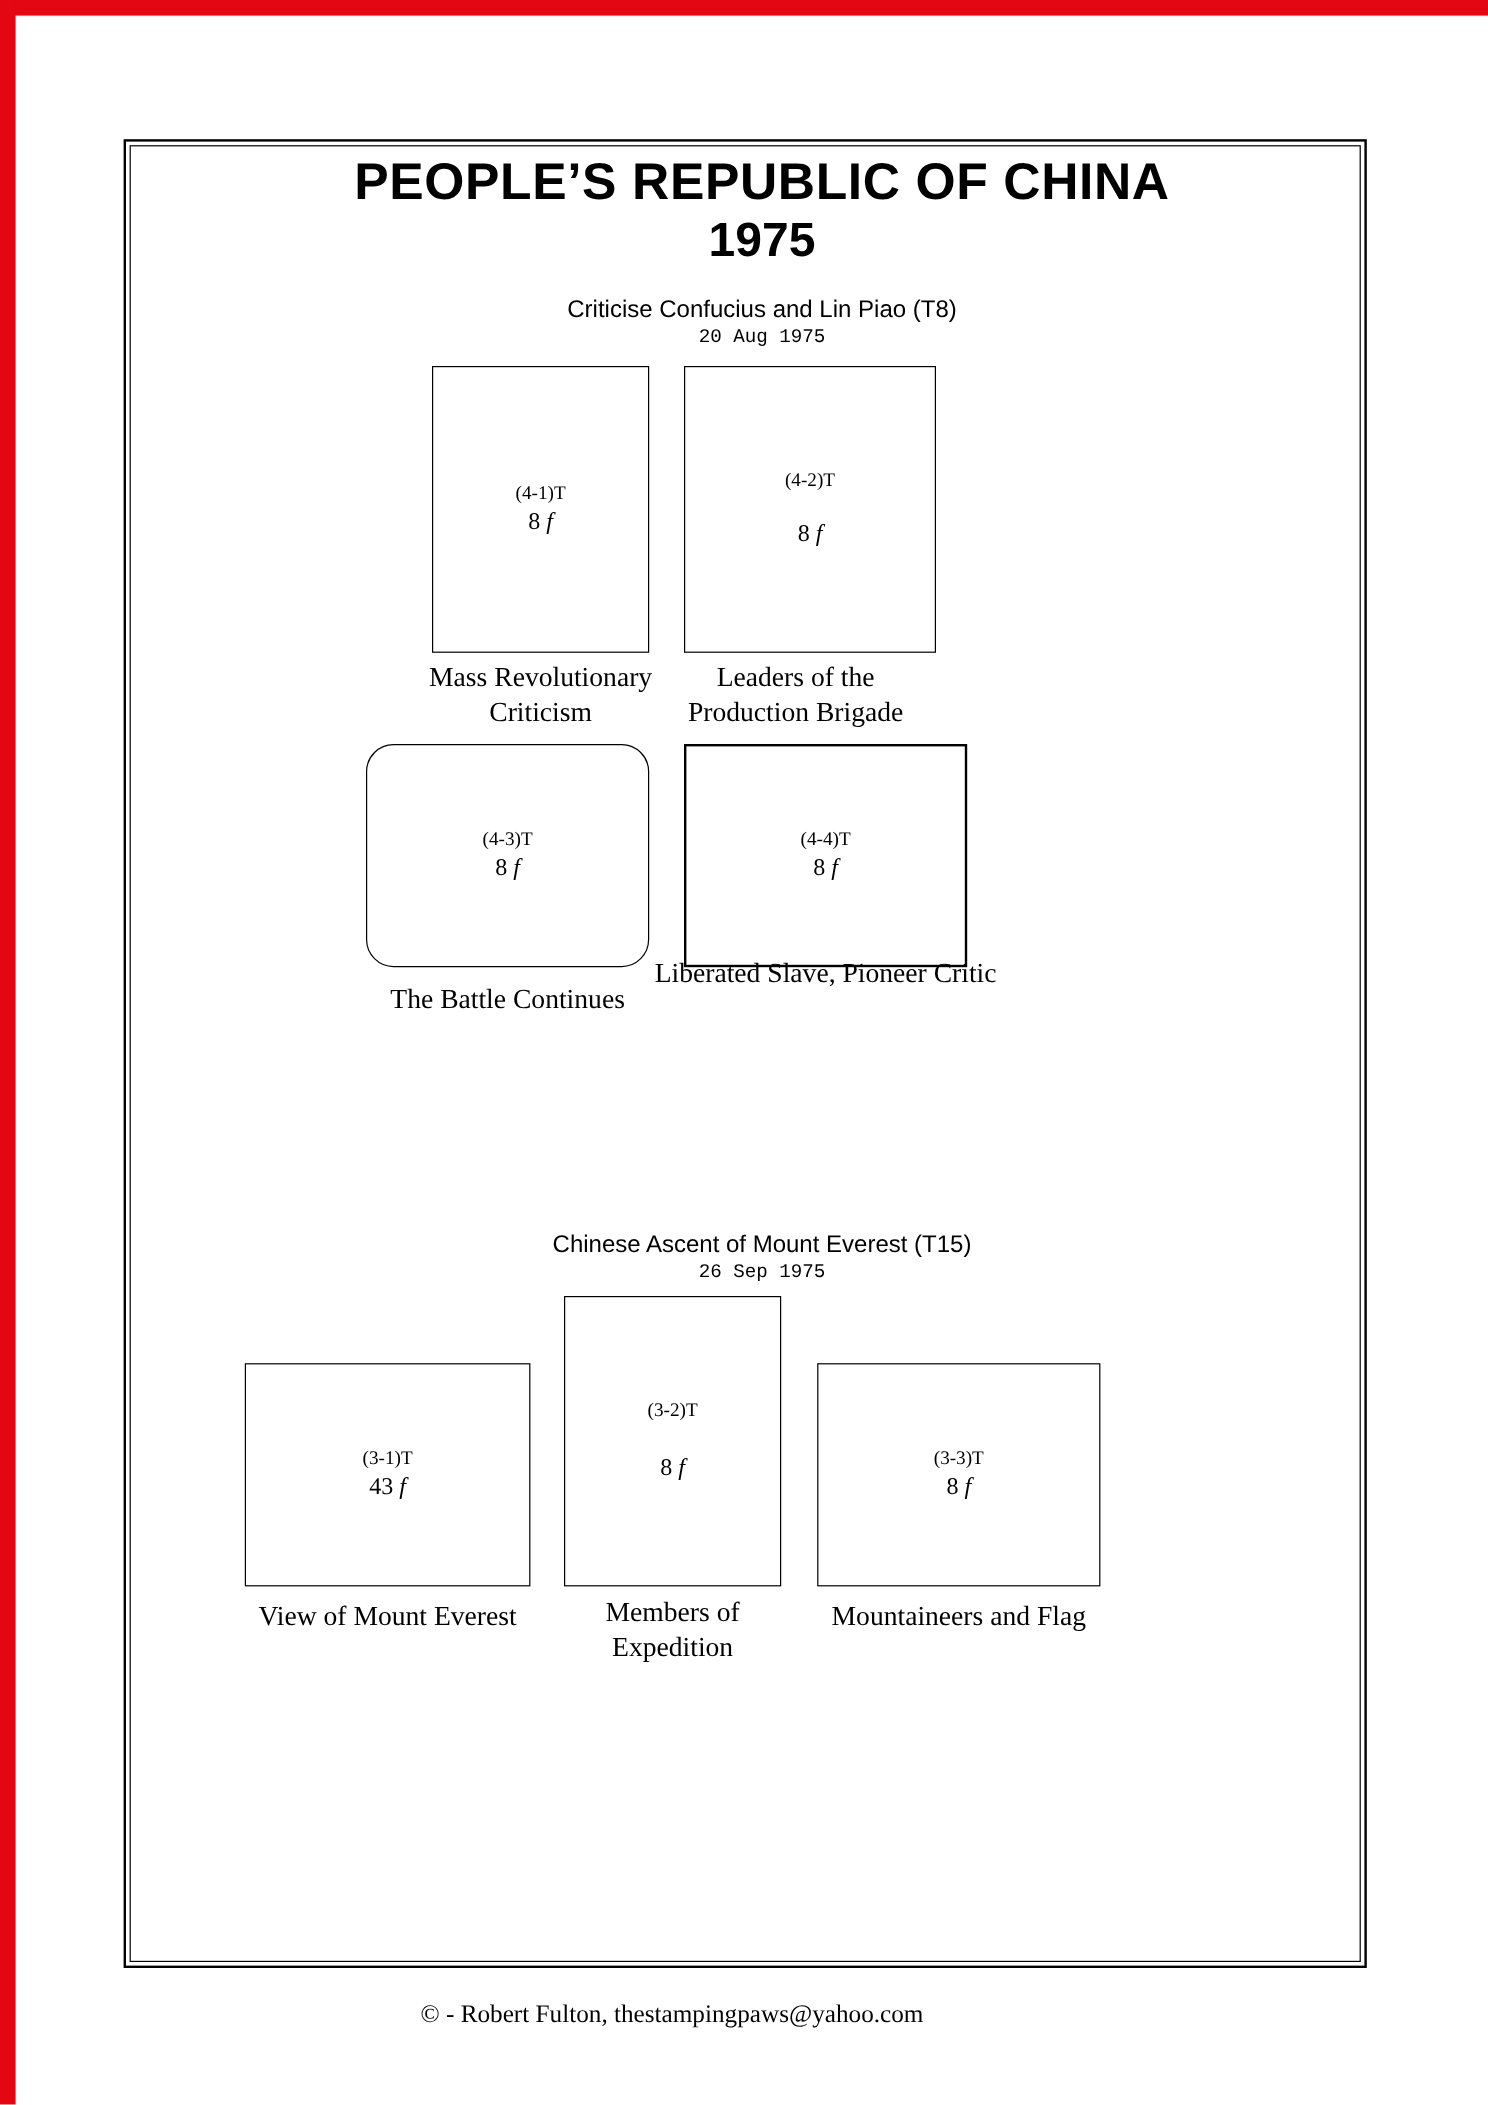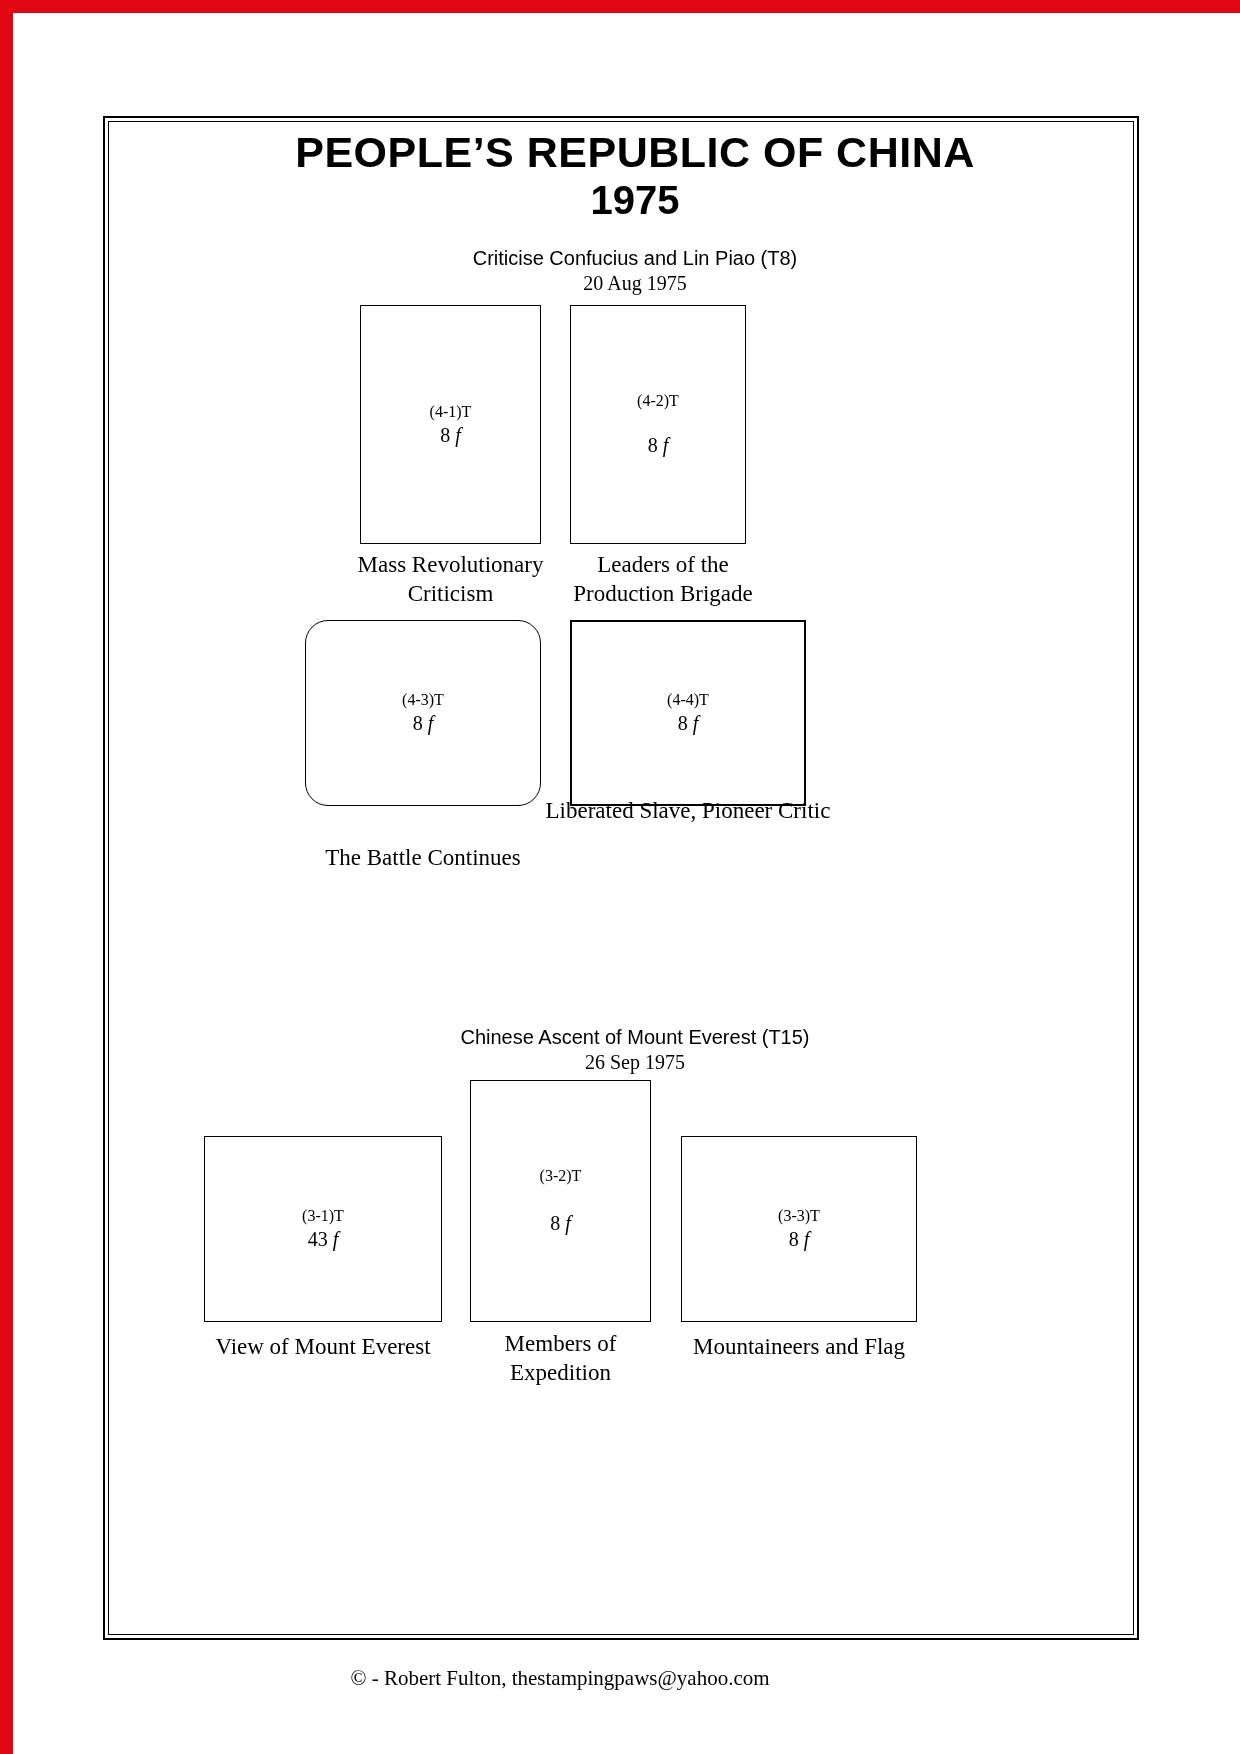--- a/index.html
+++ b/index.html
@@ -40,57 +40,57 @@
   .year {
     top: 178px;
     font-family: "Liberation Sans", sans-serif;
     font-weight: bold; font-size: 40px;
   }
   .section-heading {
     font-family: "Liberation Sans", sans-serif;
     font-size: 20px;
   }
   .section-date {
-    font-family: Liberation Serif, serif;
-    font-size: 20px;
+    font-family: Liberation Mono, monospace;
+    font-size: 16px;
   }
   .h1 { top: 247px; }
   .d1 { top: 272px; }
   .h2 { top: 1026px; }
   .d2 { top: 1051px; }
 
   .stamp {
     position: absolute;
     border: 1px solid #000;
     background: #fff;
     display: flex; flex-direction: column;
     align-items: center; justify-content: center;
     gap: 3px;
   }
   .stamp .code  { font-size: 16px; }
   .stamp .denom { font-size: 20px; }
   .stamp .denom .unit { font-style: italic; margin-left: 5px; }
 
   .s1 { left: 360px; top: 305px;  width: 181px; height: 239px; }
-  .s2 { left: 570px; top: 305px;  width: 176px; height: 239px; gap: 24px; }
+  .s2 { left: 570px; top: 305px;  width: 210px; height: 239px; gap: 24px; }
   .s3 { left: 305px; top: 620px;  width: 236px; height: 186px; border-radius: 23px; }
   .s4 { left: 570px; top: 620px;  width: 236px; height: 186px; border-width: 2px; }
   .s5 { left: 204px; top: 1136px; width: 238px; height: 186px; }
   .s6 { left: 470px; top: 1080px; width: 181px; height: 242px; gap: 27px; }
   .s7 { left: 681px; top: 1136px; width: 236px; height: 186px; }
 
   .caption {
     position: absolute;
     text-align: center;
     font-size: 23px; line-height: 1.25;
     white-space: pre-line;
   }
   .c1 { left: 345px; top: 551px;  width: 211px; }
   .c2 { left: 555px; top: 551px;  width: 216px; }
-  .c3 { left: 290px; top: 844px;  width: 266px; }
+  .c3 { left: 290px; top: 819px;  width: 266px; }
   .c4 { left: 545px; top: 778px;  width: 286px; margin-top: 19px; }
   .c5 { left: 189px; top: 1333px; width: 268px; }
   .c6 { left: 455px; top: 1330px; width: 211px; }
   .c7 { left: 666px; top: 1333px; width: 266px; }
 
   .footer {
     position: absolute; left: 0; top: 1666px; width: 1120px;
     text-align: center;
     font-size: 21px;
   }

